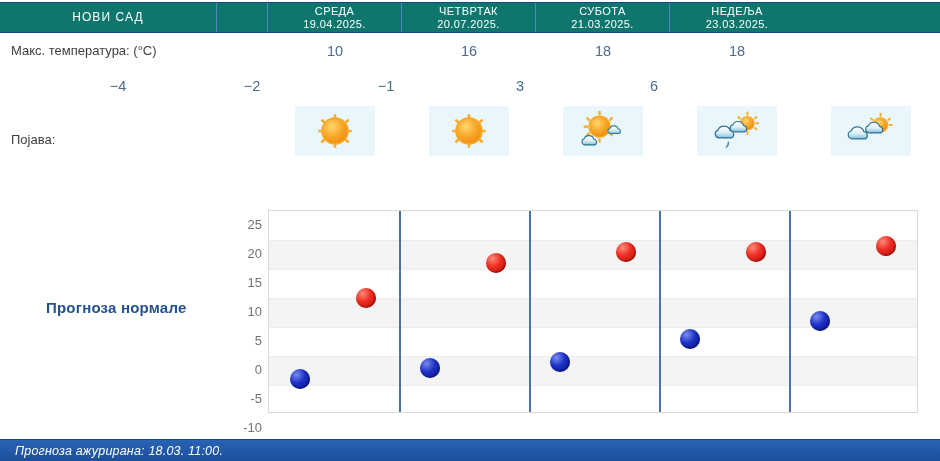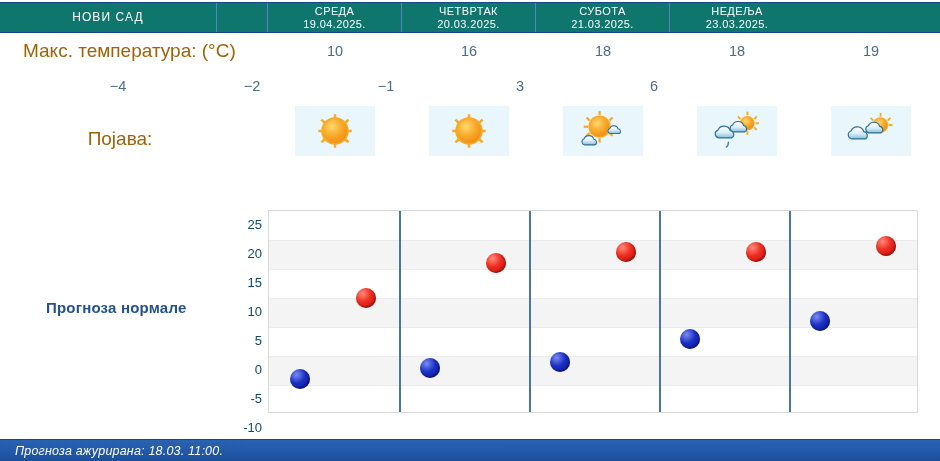--- a/index.html
+++ b/index.html
@@ -56,28 +56,28 @@
   .rows {
     position: absolute;
     left: 0; top: 33px;
     width: 940px;
   }
   .row {
     display: flex;
     align-items: center;
   }
   .row-tmax, .row-tmin { height: 35px; }
-  .row-icons { height: 72px; text-align: center; }
+  .row-icons { height: 72px; }
 
   .row-label {
     width: 217px;
-    padding-left: 23px;
+    padding-left: 11px;
     box-sizing: border-box;
-    font-size: 19px;
-    color: #a16207;
+    font-size: 13px;
+    color: #404040;
     white-space: nowrap;
   }
   .cell-blank { width: 51px; }
   .cell-day {
     width: 134px;
     text-align: center;
     font-size: 14.5px;
     color: #4a6b8a;
     display: flex;
     align-items: center;
@@ -133,21 +133,21 @@
     position: absolute;
     top: 0; width: 2px; height: 100%;
     background: #4a74a3;
   }
   .ytick {
     position: absolute;
     right: 0;
     width: 34px;
     text-align: right;
     font-size: 13px;
-    color: #0c4a6e;
+    color: #737373;
     transform: translateY(-50%);
   }
   .yaxis {
     position: absolute;
     left: 222px; top: 14px;
     width: 40px; height: 203px;
   }
   .marker {
     position: absolute;
     width: 20px; height: 20px;
@@ -187,42 +187,41 @@
 
 <div class="header-bar">
   <div class="hdr-cell hdr-city">НОВИ САД</div>
   <div class="hdr-cell hdr-blank"></div>
   <div class="hdr-cell hdr-day">
     <span class="hdr-dayname">СРЕДА</span>
     <span class="hdr-daydate">19.04.2025.</span>
   </div>
   <div class="hdr-cell hdr-day">
     <span class="hdr-dayname">ЧЕТВРТАК</span>
-    <span class="hdr-daydate">20.03.2025.</span>
+    <span class="hdr-daydate">20.07.2025.</span>
   </div>
   <div class="hdr-cell hdr-day">
     <span class="hdr-dayname">СУБОТА</span>
     <span class="hdr-daydate">21.03.2025.</span>
   </div>
   <div class="hdr-cell hdr-day">
     <span class="hdr-dayname">НЕДЕЉА</span>
     <span class="hdr-daydate">23.03.2025.</span>
   </div>
 </div>
 
 <div class="rows">
 
   <div class="row row-tmax">
     <div class="row-label">Макс. температура: (°C)</div>
     <div class="cell-blank"></div>
     <div class="cell-day">10</div>
     <div class="cell-day">16</div>
     <div class="cell-day">18</div>
     <div class="cell-day">18</div>
-    <div class="cell-day">19</div>
   </div>
 
   <div class="row row-tmin">
     <div class="cell-blank"></div>
     <div class="cell-day">−4</div>
     <div class="cell-day">−2</div>
     <div class="cell-day">−1</div>
     <div class="cell-day">3</div>
     <div class="cell-day">6</div>
   </div>

